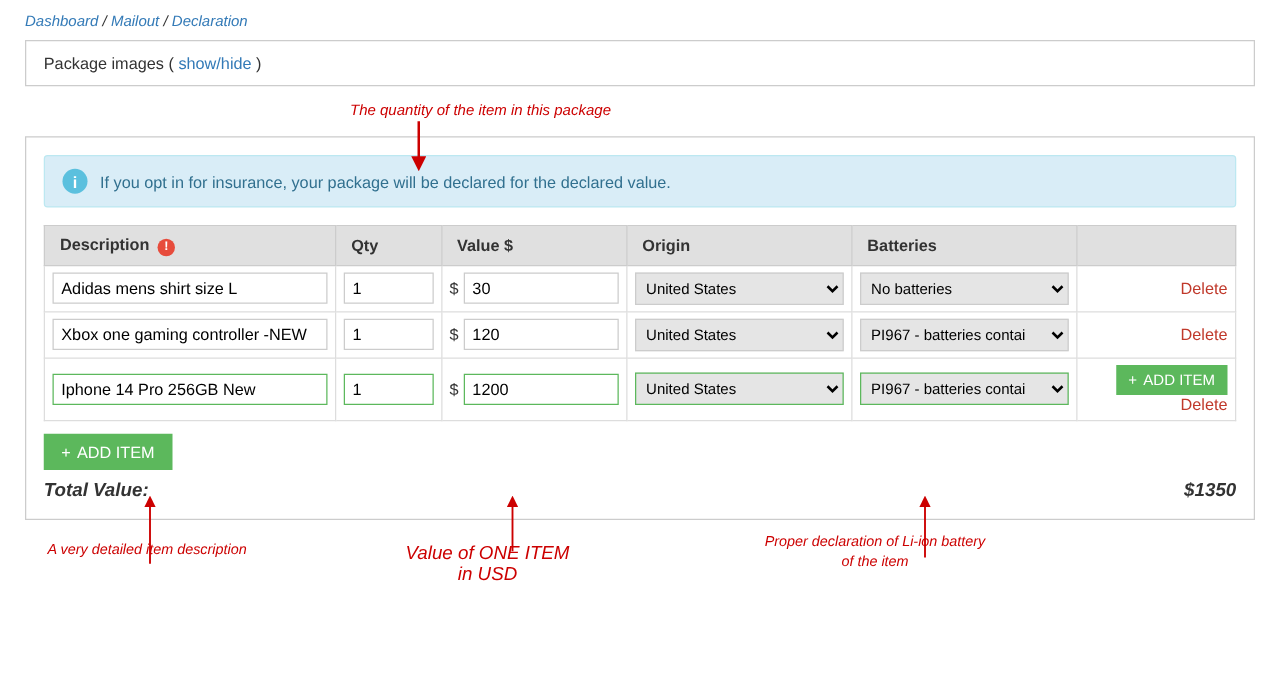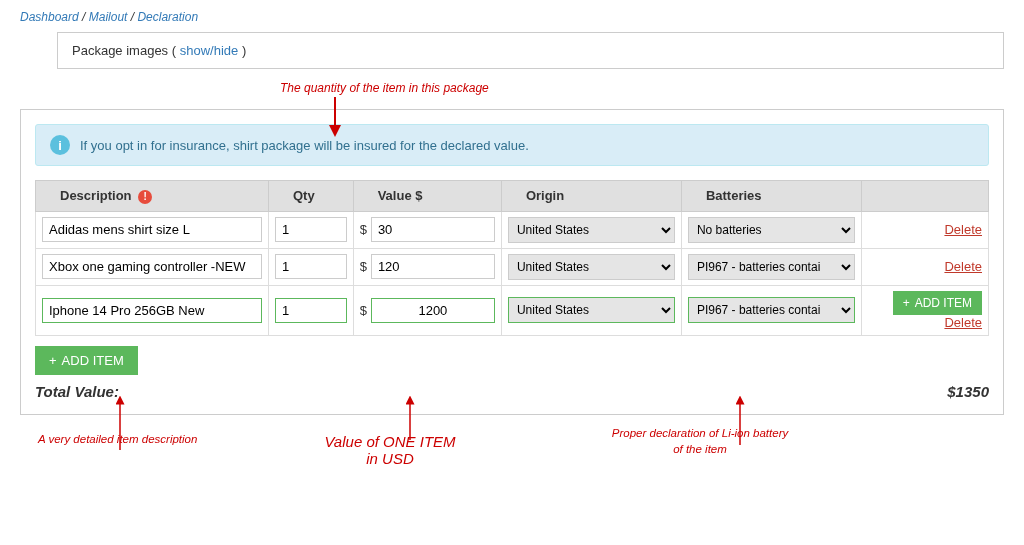--- a/index.html
+++ b/index.html
@@ -12,53 +12,53 @@
     .breadcrumb a { color: #337ab7; text-decoration: none; }
     .breadcrumb span { color: #333; }
 
     
     .header-row { display: flex; align-items: center; justify-content: space-between; margin-bottom: 12px; }
     .package-title { font-size: 20px; font-weight: bold; display: flex; align-items: center; gap: 10px; }
     .package-id-box { background: #ffc107; padding: 4px 30px; border: 1px solid #e0a800; font-size: 14px; min-width: 110px; display: inline-block; }
     .instructions-btn { background: #f0ad4e; color: #fff; border: none; padding: 8px 16px; font-size: 13px; font-weight: bold; cursor: pointer; letter-spacing: 0.5px; }
 
     
-    .section-box { border: 1px solid #ccc; background: #fff; padding: 10px 14px; margin-bottom: 10px; margin-left: 37px; }
+    .section-box { border: 1px solid #ccc; background: #fff; padding: 10px 14px; margin-bottom: 10px; }
     .package-images-label { font-size: 13px; }
     .package-images-label a { color: #337ab7; text-decoration: none; }
 
     
     .info-banner { background: #d9edf7; border: 1px solid #bce8f1; padding: 10px 14px; display: flex; align-items: center; gap: 10px; margin-bottom: 14px; border-radius: 3px; }
     .info-icon { background: #5bc0de; color: #fff; border-radius: 50%; width: 20px; height: 20px; display: flex; align-items: center; justify-content: center; font-weight: bold; font-size: 13px; flex-shrink: 0; }
     .info-text { font-size: 13px; color: #31708f; }
 
     
     .decl-section { border: 1px solid #ccc; background: #fff; padding: 14px; margin-bottom: 10px; }
 
     .decl-table { width: 100%; border-collapse: collapse; }
-    .decl-table th { background: #e0e0e0; border: 1px solid #ccc; padding: 7px 24px; text-align: left; font-size: 13px; font-weight: bold; }
+    .decl-table th { background: #e0e0e0; border: 1px solid #ccc; padding: 7px 12px; text-align: left; font-size: 13px; font-weight: bold; }
     .decl-table td { border: 1px solid #ddd; padding: 5px 6px; vertical-align: middle; }
 
     .th-desc { width: 220px; }
     .th-qty { width: 80px; }
     .th-value { width: 140px; }
     .th-origin { width: 170px; }
     .th-batteries { width: 170px; }
     .th-actions { width: 120px; }
 
     .decl-table input[type="text"], .decl-table input[type="number"] {
       width: 100%; padding: 4px 6px; border: 1px solid #ccc; font-size: 13px; outline: none;
     }
     .value-cell { display: flex; align-items: center; gap: 4px; }
     .dollar-sign { font-size: 13px; }
     .value-input { flex: 1; padding: 4px 6px; border: 1px solid #ccc; font-size: 13px; }
 
     select { width: 100%; padding: 4px 4px; border: 1px solid #ccc; font-size: 12px; background: #e5e5e5; cursor: pointer; }
 
-    .delete-btn { color: #c0392b; background: none; border: none; cursor: pointer; font-size: 13px; text-decoration: underline; }
+    .delete-btn { color: #c0392b; background: none; border: none; cursor: pointer; font-size: 13px; }
 
     
     .row-highlighted input, .row-highlighted select { border-color: #5cb85c; }
 
     
     .add-item-btn { background: #5cb85c; color: #fff; border: none; padding: 7px 14px; font-size: 13px; cursor: pointer; display: inline-flex; align-items: center; gap: 5px; margin-top: 10px; }
 
     
     .total-row { display: flex; justify-content: space-between; align-items: center; margin-top: 8px; font-size: 14px; font-style: italic; }
     .total-label { font-weight: bold; font-size: 15px; }
@@ -103,21 +103,21 @@
             </marker>
           </defs>
         <line x1="315" y1="18" x2="315" y2="52" stroke="#cc0000" stroke-width="2" marker-end="url(#arr1)"></line>
       </svg>
     </div>
 
     <div class="decl-section">
       
       <div class="info-banner">
         <div class="info-icon">i</div>
-        <div class="info-text">If you opt in for insurance, shirt package will be insured for the declared value.</div>
+        <div class="info-text">If you opt in for insurance, your package will be declared for the declared value.</div>
       </div>
 
       
       <table class="decl-table">
         <thead>
           <tr>
             <th class="th-desc">
               <span>Description</span>
               <span class="info-icon-small">!</span>
             </th>
@@ -197,21 +197,21 @@
           <tr class="row-highlighted">
             <td>
               <input type="text" value="Iphone 14 Pro 256GB New" style="border-color: rgb(92, 184, 92);">
             </td>
             <td>
               <input type="text" value="1" style="border-color: rgb(92, 184, 92);">
             </td>
             <td>
               <div class="value-cell">
                 <span class="dollar-sign">$</span>
-                <input type="text" class="value-input" value="1200" style="border-color: rgb(92, 184, 92); text-align: center;">
+                <input type="text" class="value-input" value="1200" style="border-color: rgb(92, 184, 92);">
               </div>
             </td>
             <td>
               <select style="border-color:#5cb85c;">
                 <option selected="">United States</option>
                 <option>Canada</option>
               </select>
             </td>
             <td>
               <select style="border-color:#5cb85c;">

